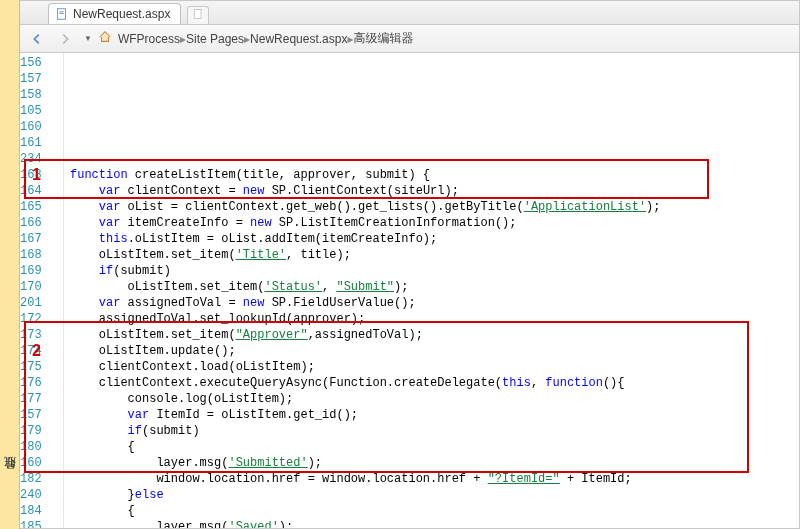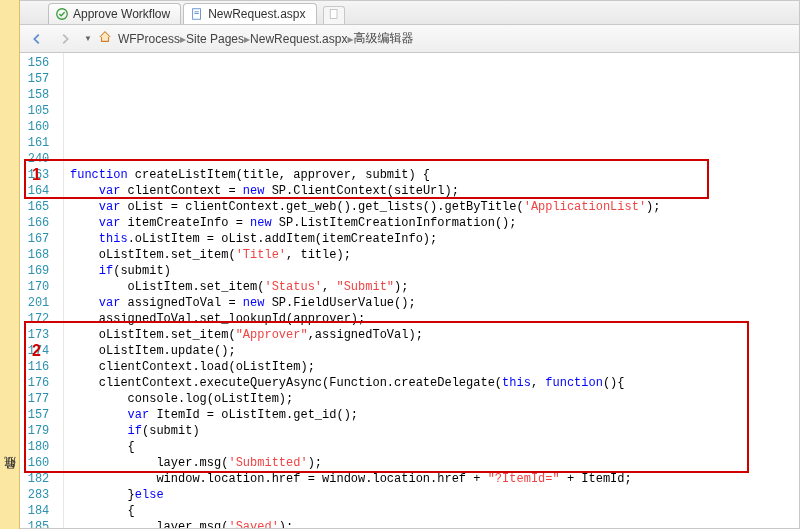--- a/index.html
+++ b/index.html
@@ -12,49 +12,40 @@
   .tab { display: flex; align-items: center; gap: 4px; padding: 3px 10px 3px 6px; border: 1px solid #c0c0c0; border-bottom: none; background: linear-gradient(#fdfdfd,#eee); border-radius: 4px 4px 0 0; font-size: 12px; color: #333; }
   .tab.active { background: #fff; }
   .tab-icon { width: 14px; height: 14px; display: inline-flex; align-items: center; justify-content: center; }
   .newtab { width: 22px; height: 18px; border: 1px solid #c8c8c8; border-bottom: none; border-radius: 3px 3px 0 0; margin-left: 4px; background: #f6f6f6; display:flex;align-items:center;justify-content:center; }
   .toolbar { height: 28px; display: flex; align-items: center; gap: 6px; background: linear-gradient(#f9f9f9,#eee); border-bottom: 1px solid #c8c8c8; padding: 0 6px; color: #444; }
   .tb-btn { width: 22px; height: 22px; display:flex; align-items:center; justify-content:center; border-radius:3px; }
   .crumb { display:flex; align-items:center; gap:0; }
   .crumb-sep { color:#888; }
   .home-icon svg { width:14px; height:14px; }
   .editor { flex:1; display:flex; overflow:hidden; font-family: Consolas, "Courier New", monospace; font-size: 12px; line-height: 16px; background:#fff; position:relative; }
-  .gutter { width: 44px; background:#fff; color:#2b91af; text-align:center; padding: 2px 6px 2px 0; border-right:1px solid #e8e8e8; user-select:none; }
+  .gutter { width: 44px; background:#fff; color:#2b91af; text-align:left; padding: 2px 6px 2px 0; border-right:1px solid #e8e8e8; user-select:none; }
   .gutter div { height:16px; }
   .code { flex:1; padding:2px 0 2px 6px; position:relative; white-space:pre; color:#000; }
   .code .row { height:16px; }
   .kw { color:#0000ff;font-family:Liberation Mono, monospace; }
-  .str { color:#ef4444; }
+  .str { color:#15803d;text-decoration:underline; }
   .box { position:absolute; border:2px solid #d00000; pointer-events:none; }
   .box-label { position:absolute; color:#d00000; font-weight:bold; font-size:16px; font-family:"Segoe UI",sans-serif; }
   .dropdown-caret { font-size:8px; color:#666; margin-left:2px; }
 </style>
 </head>
 <body>
 
 <div class="frame">
   <div class="vstrip">
     <span class="vlabel">导航</span>
   </div>
   <div class="main">
 
     <div class="tabbar">
-      <div class="tab">
-        <span class="tab-icon">
-          <svg viewBox="0 0 16 16">
-              <circle cx="8" cy="8" r="6" fill="none" stroke="#3a9d3a" stroke-width="1.5"></circle>
-              <path d="M5 8 l2 2 l4 -4" stroke="#3a9d3a" stroke-width="1.5" fill="none"></path>
-            </svg>
-        </span>
-        <span>Approve Workflow</span>
-      </div>
       <div class="tab active">
         <span class="tab-icon">
           <svg viewBox="0 0 16 16">
               <rect x="3" y="2" width="9" height="12" fill="#fff" stroke="#5b8bd0"></rect>
               <rect x="5" y="5" width="5" height="1" fill="#5b8bd0"></rect>
               <rect x="5" y="7" width="5" height="1" fill="#5b8bd0"></rect>
             </svg>
         </span>
         <span>NewRequest.aspx</span>
       </div>
@@ -96,42 +87,42 @@
     </div>
 
     <div class="editor">
       <div class="gutter" id="gutter">
           <div>156</div>
           <div>157</div>
           <div>158</div>
           <div>105</div>
           <div>160</div>
           <div>161</div>
-          <div>240</div>
+          <div>234</div>
           <div>163</div>
           <div>164</div>
           <div>165</div>
           <div>166</div>
           <div>167</div>
           <div>168</div>
           <div>169</div>
           <div>170</div>
           <div>201</div>
           <div>172</div>
           <div>173</div>
           <div>174</div>
-          <div>116</div>
+          <div>175</div>
           <div>176</div>
           <div>177</div>
           <div>157</div>
           <div>179</div>
           <div>180</div>
           <div>160</div>
           <div>182</div>
-          <div>283</div>
+          <div>240</div>
           <div>184</div>
           <div>185</div>
         </div>
       <div class="code" id="code">
         <div class="box" id="box1" style="left: -40px; right: 90px; top: 106px; height: 40px;"></div>
         <div class="box-label" id="box1l" style="left: -32px; top: 114px;">1</div>
         <div class="box" id="box2" style="left: -40px; right: 50px; top: 268px; height: 152px;"></div>
         <div class="box-label" id="box2l" style="left: -32px; top: 290px;">2</div>
       <div class="row"></div><div class="row"><span class="kw">function</span><span> createListItem(title, approver, submit) {</span></div><div class="row"><span>    </span><span class="kw">var</span><span> clientContext = </span><span class="kw">new</span><span> SP.ClientContext(siteUrl);</span></div><div class="row"><span>    </span><span class="kw">var</span><span> oList = clientContext.get_web().get_lists().getByTitle(</span><span class="str">'ApplicationList'</span><span>);</span></div><div class="row"><span>    </span><span class="kw">var</span><span> itemCreateInfo = </span><span class="kw">new</span><span> SP.ListItemCreationInformation();</span></div><div class="row"><span>    </span><span class="kw">this</span><span>.oListItem = oList.addItem(itemCreateInfo);</span></div><div class="row"><span>    oListItem.set_item(</span><span class="str">'Title'</span><span>, title);</span></div><div class="row"><span>    </span><span class="kw">if</span><span>(submit)</span></div><div class="row"><span>        oListItem.set_item(</span><span class="str">'Status'</span><span>, </span><span class="str">"Submit"</span><span>);</span></div><div class="row"><span>    </span><span class="kw">var</span><span> assignedToVal = </span><span class="kw">new</span><span> SP.FieldUserValue();</span></div><div class="row"><span>    assignedToVal.set_lookupId(approver);</span></div><div class="row"><span>    oListItem.set_item(</span><span class="str">"Approver"</span><span>,assignedToVal);</span></div><div class="row"><span>    oListItem.update();</span></div><div class="row"><span>    clientContext.load(oListItem);</span></div><div class="row"><span>    clientContext.executeQueryAsync(Function.createDelegate(</span><span class="kw">this</span><span>, </span><span class="kw">function</span><span>(){</span></div><div class="row"><span>        console.log(oListItem);</span></div><div class="row"><span>        </span><span class="kw">var</span><span> ItemId = oListItem.get_id();</span></div><div class="row"><span>        </span><span class="kw">if</span><span>(submit)</span></div><div class="row"><span>        {</span></div><div class="row"><span>            layer.msg(</span><span class="str">'Submitted'</span><span>);</span></div><div class="row"><span>            window.location.href = window.location.href + </span><span class="str">"?ItemId="</span><span> + ItemId;</span></div><div class="row"><span>        }</span><span class="kw">else</span></div><div class="row"><span>        {</span></div><div class="row"><span>            layer.msg(</span><span class="str">'Saved'</span><span>);</span></div></div>
     </div>

